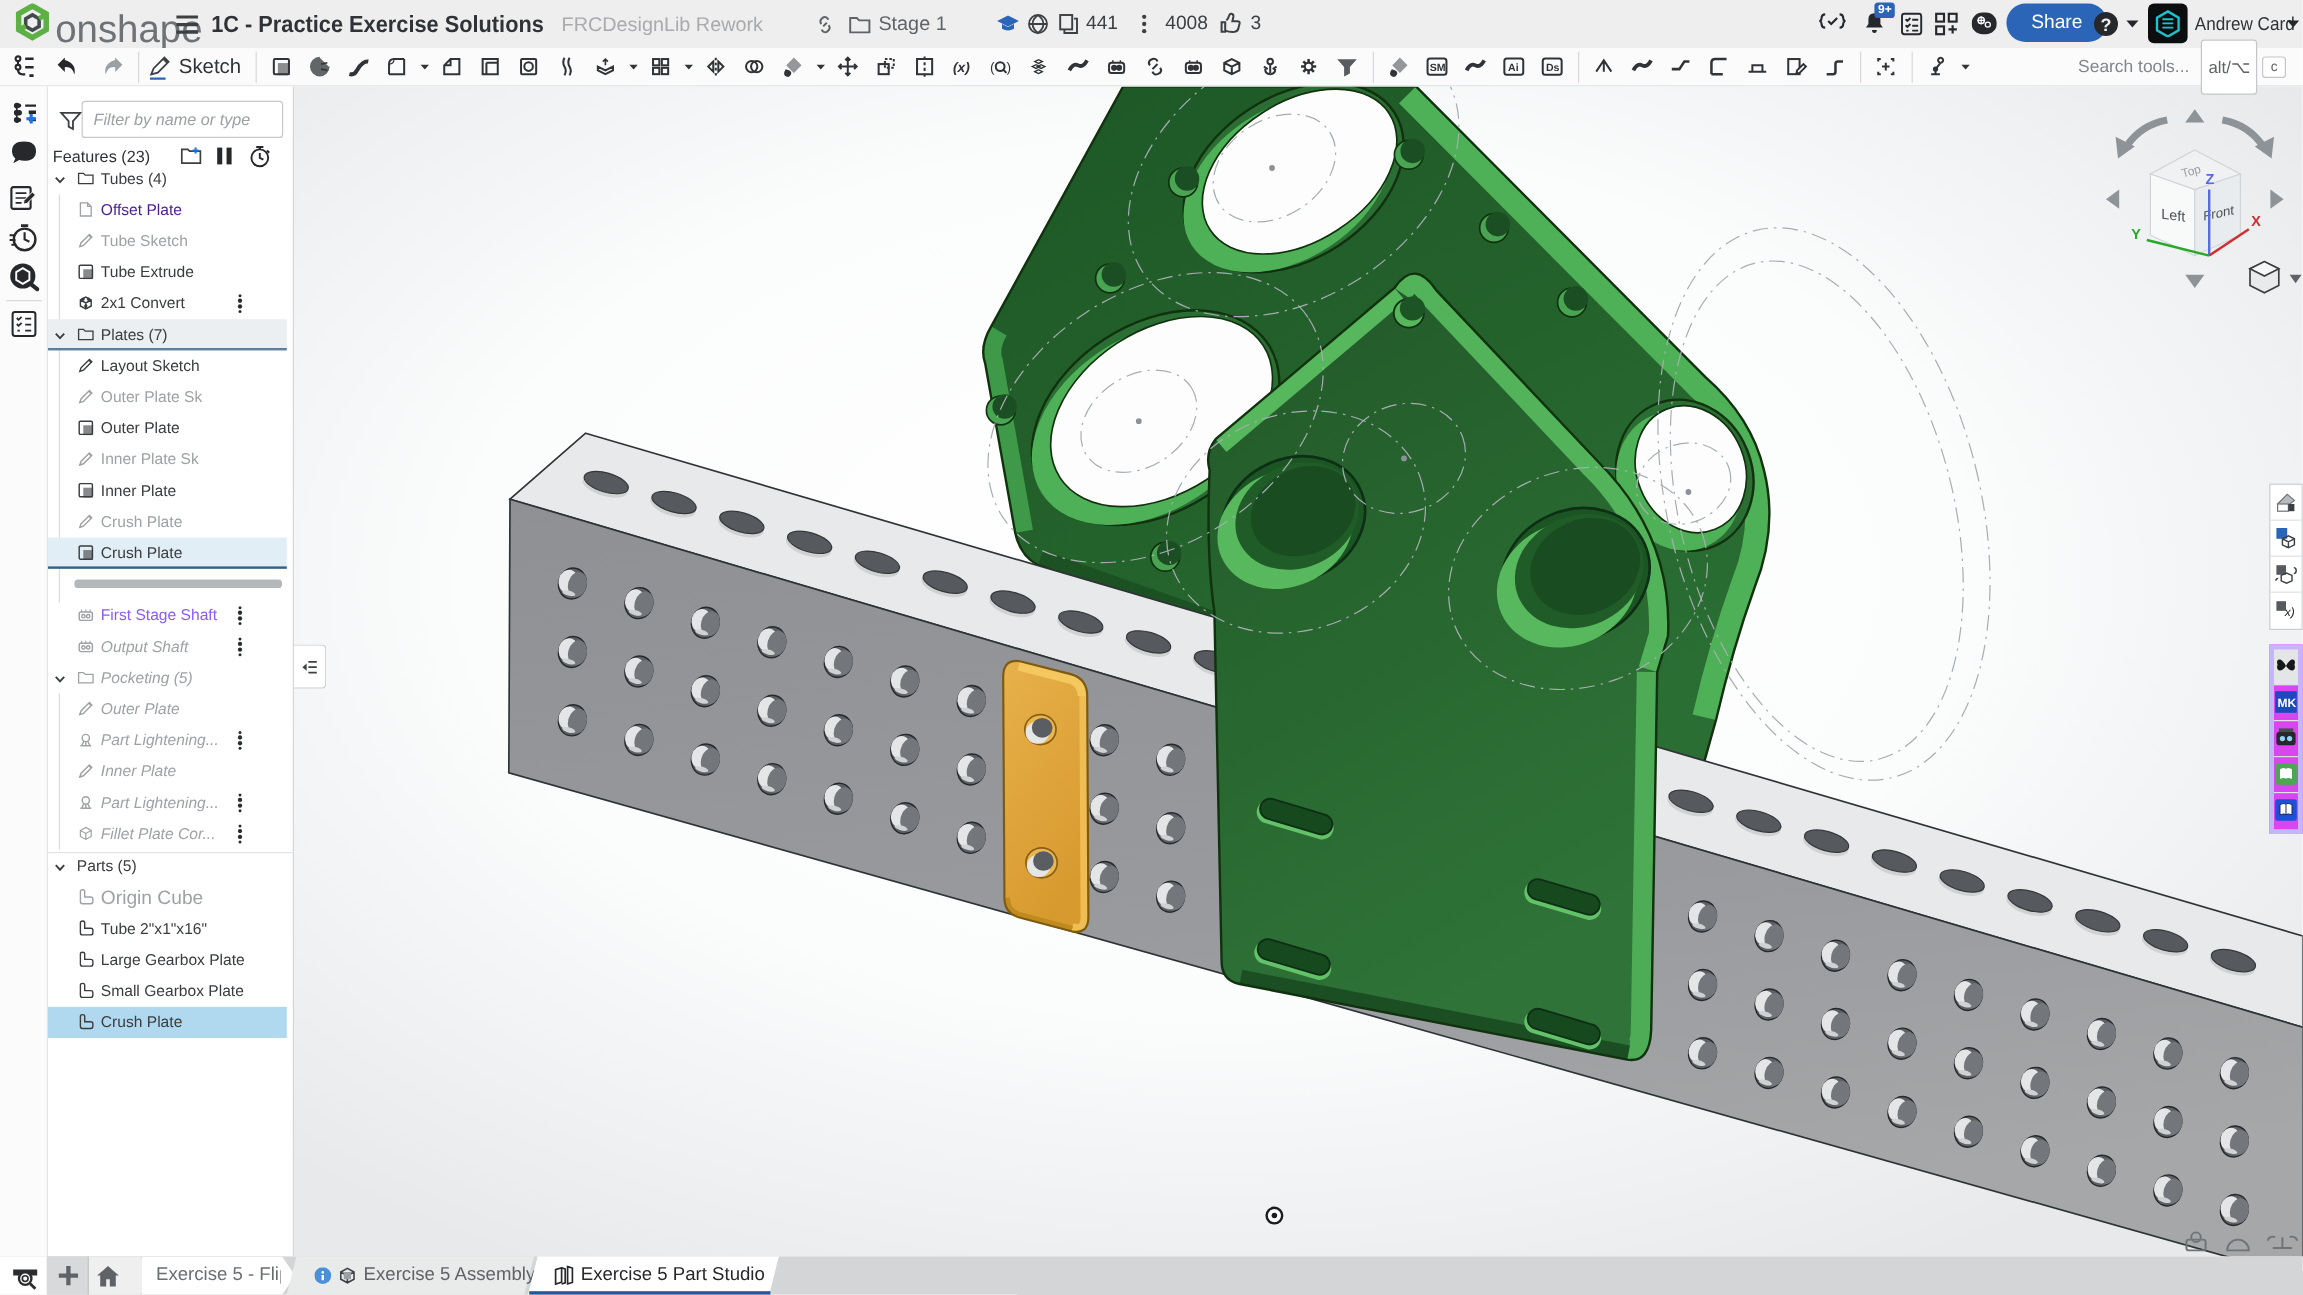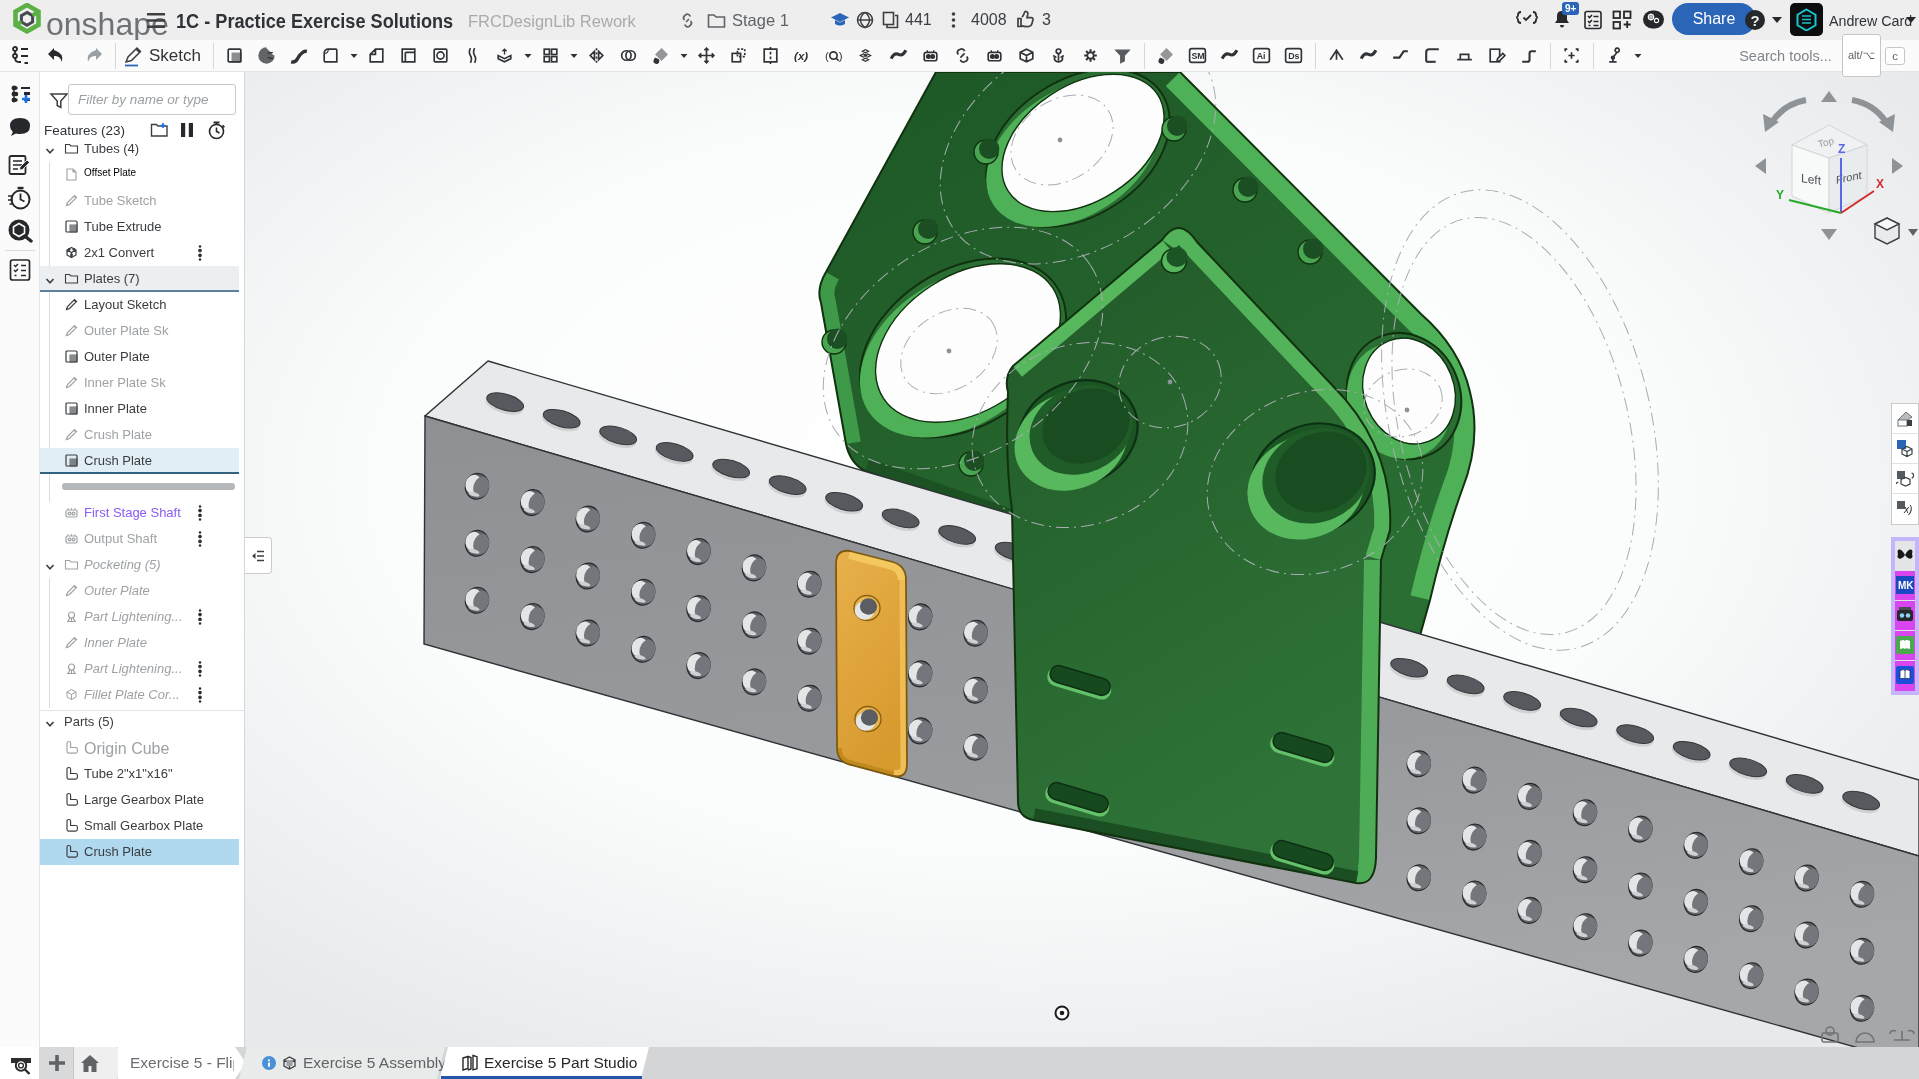--- a/index.html
+++ b/index.html
@@ -1020,21 +1020,21 @@
         <circle cx="8.5" cy="12" r="1.3"></circle>
       </svg>
     </div>
     <div class="tbcaret">
       <svg width="10" height="21" viewBox="0 0 10 20" fill="#303438">
         <path d="M1.5 8.5 h7 L5 12.5 Z"></path>
       </svg>
     </div>
   <div style="flex:1"></div>
   <div style="font-size:14.5px;color:#80868b;margin-right:10px">Search tools...</div>
-  <div style="font-size:11px;color:#5f6368;border:1px solid #c4c6c8;border-radius:3px;padding:14px 5px;margin-right:4px;background:#fff">alt/⌥</div>
+  <div style="font-size:14px;color:#5f6368;border:1px solid #c4c6c8;border-radius:3px;padding:14px 5px;margin-right:4px;background:#fff">alt/⌥</div>
   <div style="font-size:11.5px;color:#5f6368;border:1px solid #c4c6c8;border-radius:3px;padding:2px 6px;margin-right:14px;background:#fff">c</div>
 </div>
 
 <div id="leftstrip">
   <svg class="abs" style="left:8px;top:12px" width="24" height="22" viewBox="0 0 24 22" fill="none" stroke="#26282b" stroke-width="1.7">
       <circle cx="6" cy="4" r="1.6" fill="#26282b"></circle>
       <circle cx="6" cy="10" r="1.6" fill="#26282b"></circle>
       <circle cx="6" cy="16" r="1.6" fill="#26282b"></circle>
       <path d="M16 9 l6 0 M16 15 l6 0" stroke-width="2"></path>
       <path d="M11 3.5 l5 0 M11 9.5 l5 0" stroke-width="0"></path>
@@ -1108,21 +1108,21 @@
           <path d="M2.5 4 L6 7.8 L9.5 4"></path>
         </svg></div>
       <div style="position:absolute;left:64px;top:141px;"><svg width="15" height="15" viewBox="0 0 15 15" fill="none" stroke="#3a3d40" stroke-width="1.2">
           <path d="M1.5 3.5 h4 l1.5 1.5 h6.5 v7 h-12 Z" stroke-width="1.1"></path>
         </svg></div>
       <div style="position:absolute;left:84px;top:141px;font-size:13px;color:#3a3d40;white-space:nowrap">Tubes (4)</div>
       <div style="position:absolute;left:40px;top:162px;width:199px;height:26px;"></div>
       <div style="position:absolute;left:64px;top:167px;"><svg width="15" height="15" viewBox="0 0 15 15" fill="none" stroke="#9ea2a5" stroke-width="1.2">
           <path d="M3 2 h6 l3 3 v8 h-9 Z M9 2 v3 h3" stroke-width="1.1"></path>
         </svg></div>
-      <div style="position:absolute;left:84px;top:167px;font-size:10px;color:#000000;white-space:nowrap">Offset Plate</div>
+      <div style="position:absolute;left:84px;top:167px;font-size:13px;color:#4c1d95;white-space:nowrap">Offset Plate</div>
       <div style="position:absolute;left:40px;top:188px;width:199px;height:26px;"></div>
       <div style="position:absolute;left:64px;top:193px;"><svg width="15" height="15" viewBox="0 0 15 15" fill="none" stroke="#9ea2a5" stroke-width="1.2">
           <path d="M2.5 12.5 l1 -3 7 -7 2 2 -7 7 Z M10 3 l2 2"></path>
         </svg></div>
       <div style="position:absolute;left:84px;top:193px;font-size:13px;color:#9ea2a5;white-space:nowrap">Tube Sketch</div>
       <div style="position:absolute;left:40px;top:214px;width:199px;height:26px;"></div>
       <div style="position:absolute;left:64px;top:219px;"><svg width="15" height="15" viewBox="0 0 15 15" fill="none" stroke="#3a3d40" stroke-width="1.2">
           <rect x="2" y="2" width="11" height="11" rx="1"></rect>
           <rect x="6" y="6" width="7" height="7" fill="#3a3d40" opacity="0.6"></rect>
         </svg></div>
@@ -1202,21 +1202,21 @@
           <circle cx="3" cy="11.4" r="1.8"></circle>
           <circle cx="3" cy="15.6" r="1.25"></circle>
         </svg></div>
       <div style="position:absolute;left:40px;top:526px;width:199px;height:26px;"></div>
       <div style="position:absolute;left:64px;top:531px;"><svg width="15" height="15" viewBox="0 0 15 15" fill="none" stroke="#9ea2a5" stroke-width="1.2">
           <rect x="2" y="5" width="11" height="7" rx="1.5"></rect>
           <circle cx="5.5" cy="8.5" r="1.4"></circle>
           <circle cx="9.5" cy="8.5" r="1.4"></circle>
           <path d="M4 5 v-2 M11 5 v-2 M7.5 5 v-2" stroke-width="0.9"></path>
         </svg></div>
-      <div style="position:absolute;left:84px;top:531px;font-size:13px;color:#9ea2a5;white-space:nowrap">Output Shaft</div>
+      <div style="position:absolute;left:84px;top:531px;font-size:13px;color:#9ea2a5;font-style:italic;white-space:nowrap">Output Shaft</div>
       <div style="position:absolute;left:197px;top:530px;"><svg width="6" height="18" viewBox="0 0 6 18" fill="#2a2d30">
           <circle cx="3" cy="2.4" r="1.25"></circle>
           <circle cx="3" cy="6.6" r="1.8"></circle>
           <circle cx="3" cy="11.4" r="1.8"></circle>
           <circle cx="3" cy="15.6" r="1.25"></circle>
         </svg></div>
       <div style="position:absolute;left:40px;top:552px;width:199px;height:26px;"></div>
       <div style="position:absolute;left:44px;top:559px;"><svg width="12" height="12" viewBox="0 0 12 12" fill="none" stroke="#3c4043" stroke-width="1.6">
           <path d="M2.5 4 L6 7.8 L9.5 4"></path>
         </svg></div>

